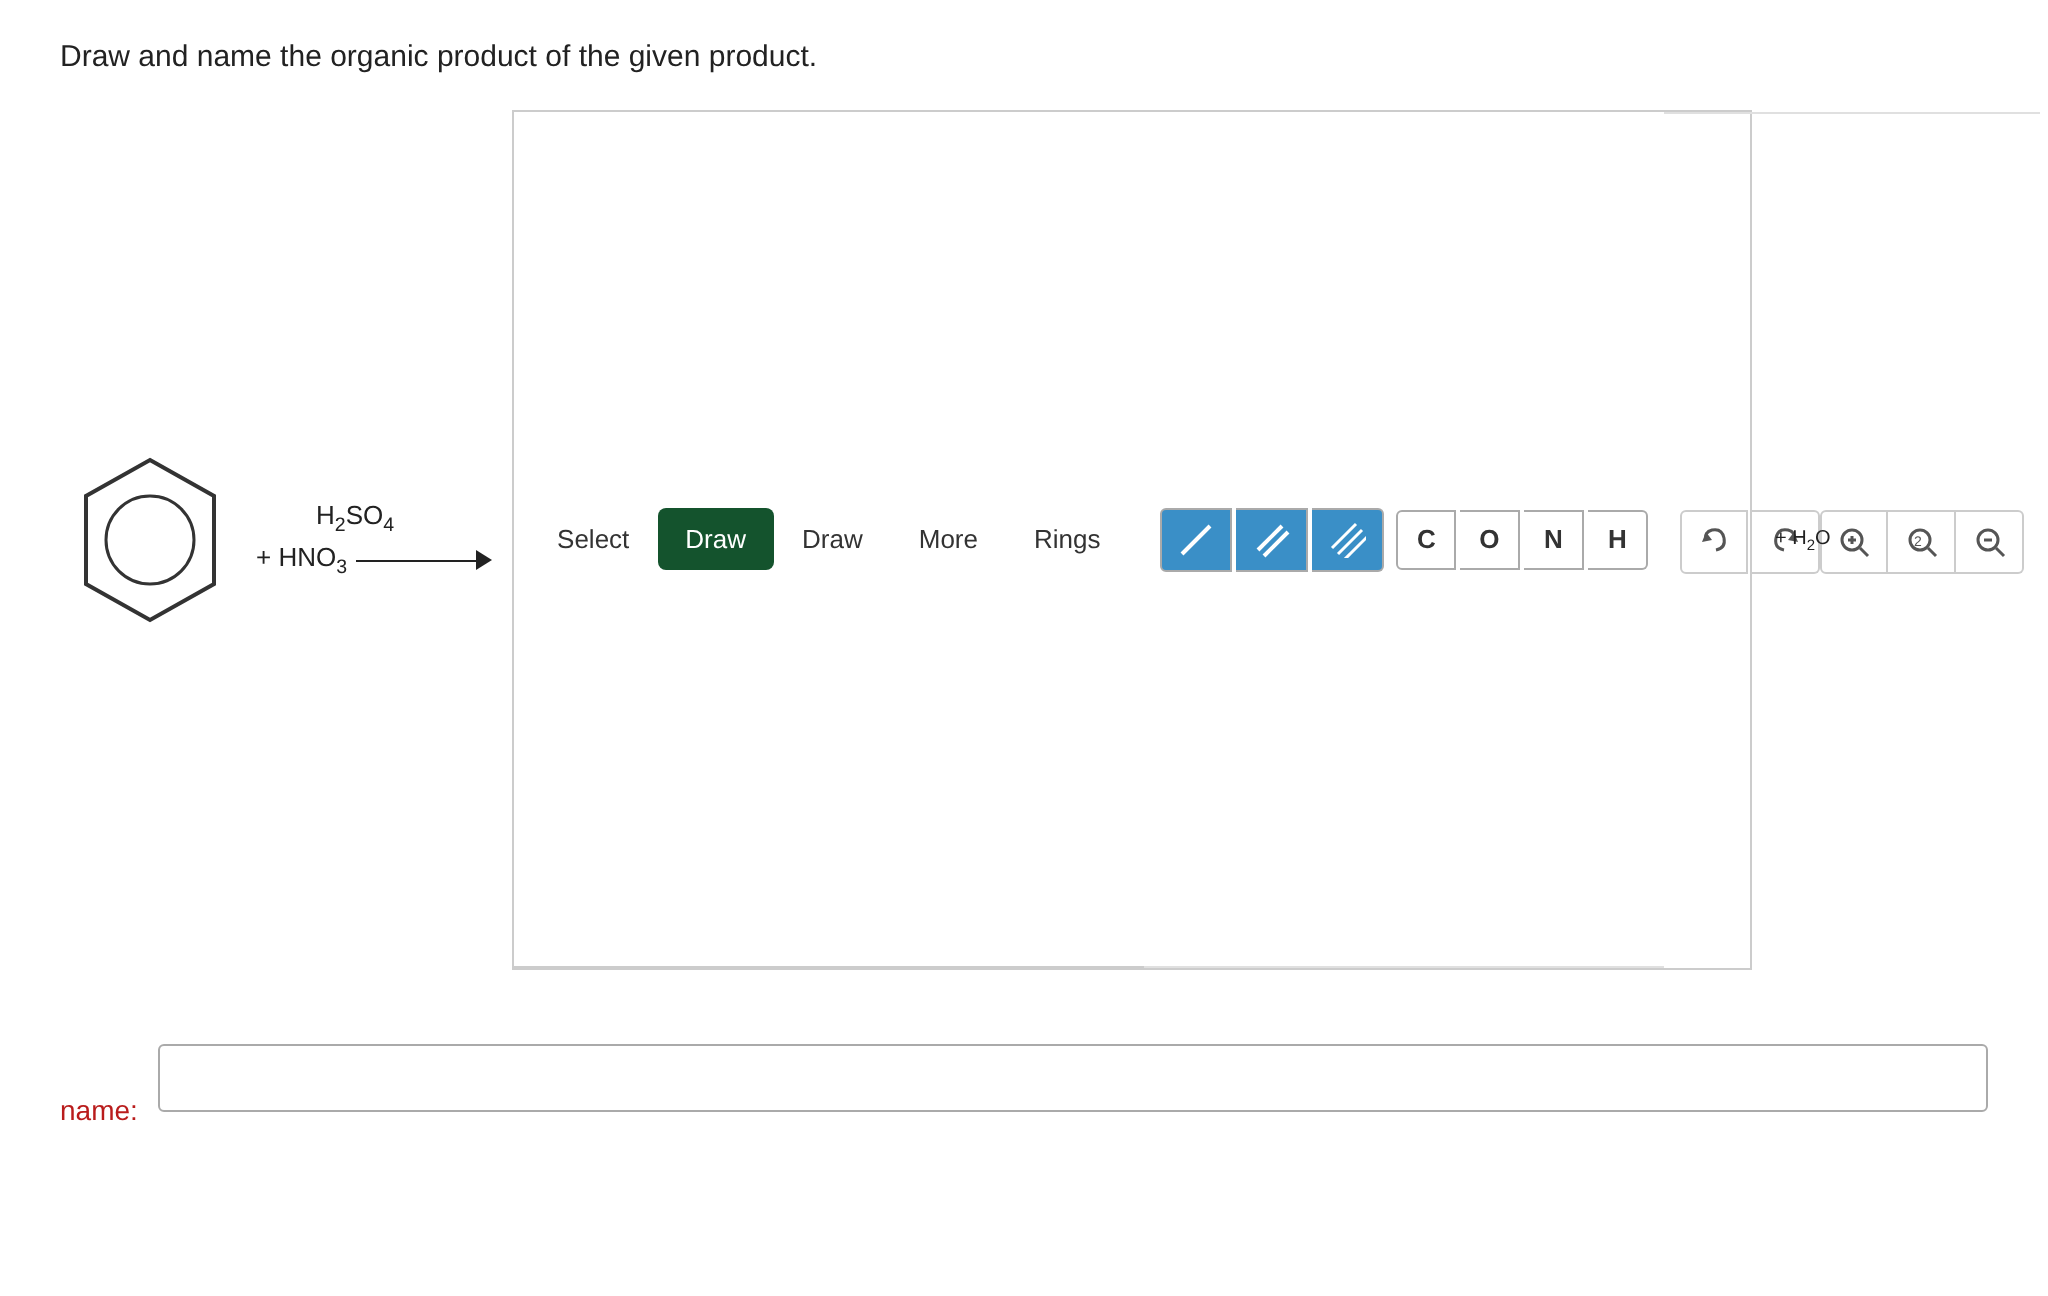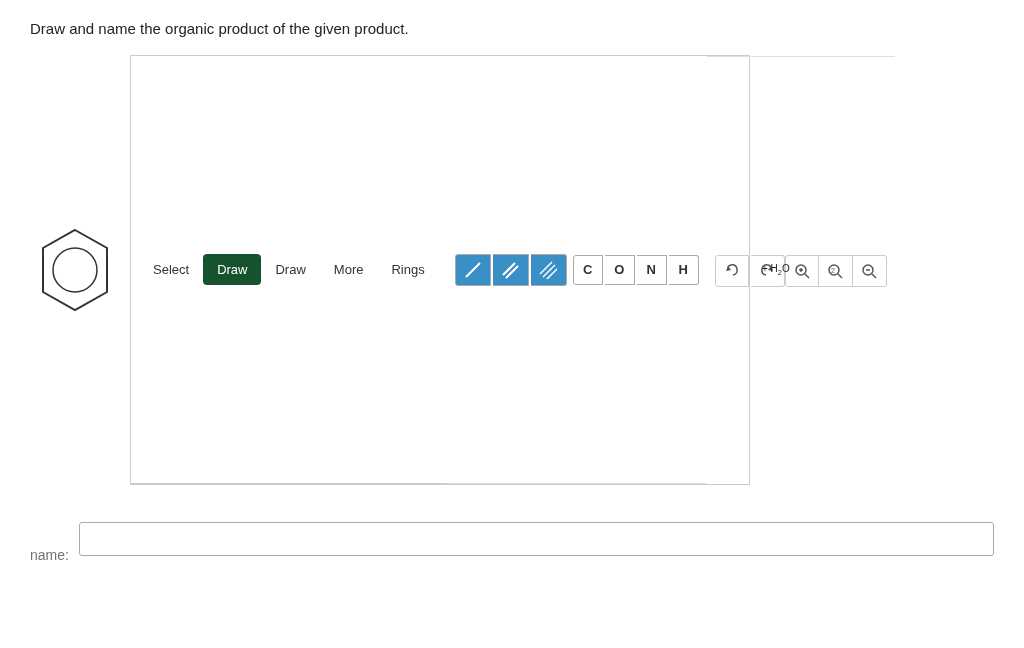--- a/index.html
+++ b/index.html
@@ -212,21 +212,21 @@
 
     .name-row {
       display: flex;
       align-items: center;
       gap: 10px;
       margin-top: 30px;
     }
 
     .name-label {
       font-size: 14px;
-      color: #737373;
+      color: #b91c1c;
       white-space: nowrap;
       margin-top: 32px;
     }
 
     .name-input {
       flex: 1;
       height: 34px;
       border: 1px solid #aaa;
       border-radius: 3px;
       padding: 0 8px;
@@ -247,20 +247,34 @@
 
     <div class="benzene-container">
       <svg width="80" height="90" viewBox="0 0 80 90">
 
         <polygon points="40,5 72,23 72,67 40,85 8,67 8,23" fill="none" stroke="#333" stroke-width="2"></polygon>
 
         <circle cx="40" cy="45" r="22" fill="none" stroke="#333" stroke-width="1.5"></circle>
       </svg>
     </div>
 
+    <div style="display:flex; flex-direction:column; align-items:flex-start; margin-left:8px;">
+      <div style="font-size:13px; color:#222; margin-bottom:2px; margin-left:30px;">
+        H<sub>2</sub>SO<sub>4</sub>
+      </div>
+      <div style="display:flex; align-items:center; gap:4px;">
+        <span style="font-size:13px; color:#222;">
+          + HNO<sub>3</sub>
+        </span>
+        <div class="arrow-line">
+          <div class="line"></div>
+          <div class="arrowhead"></div>
+        </div>
+      </div>
+    </div>
 
   </div>
 
   <div class="draw-panel">
 
     <div class="toolbar-top">
       <button class="toolbar-btn">Select</button>
       <button class="toolbar-btn active">Draw</button>
       <button class="toolbar-btn">Draw</button>
       <button class="toolbar-btn">More</button>

